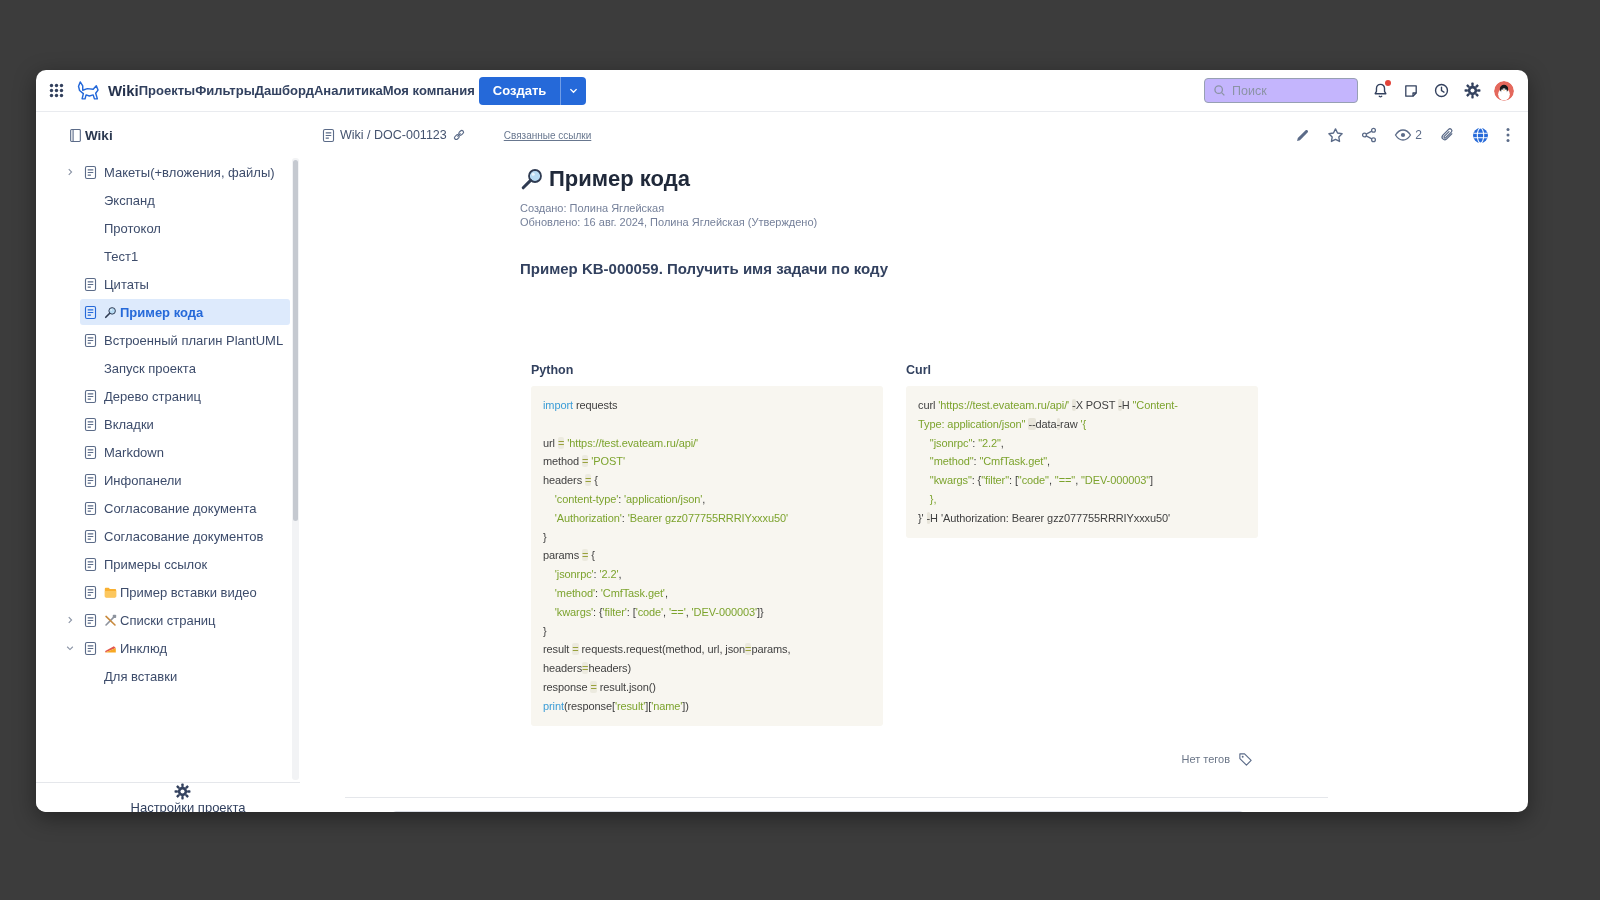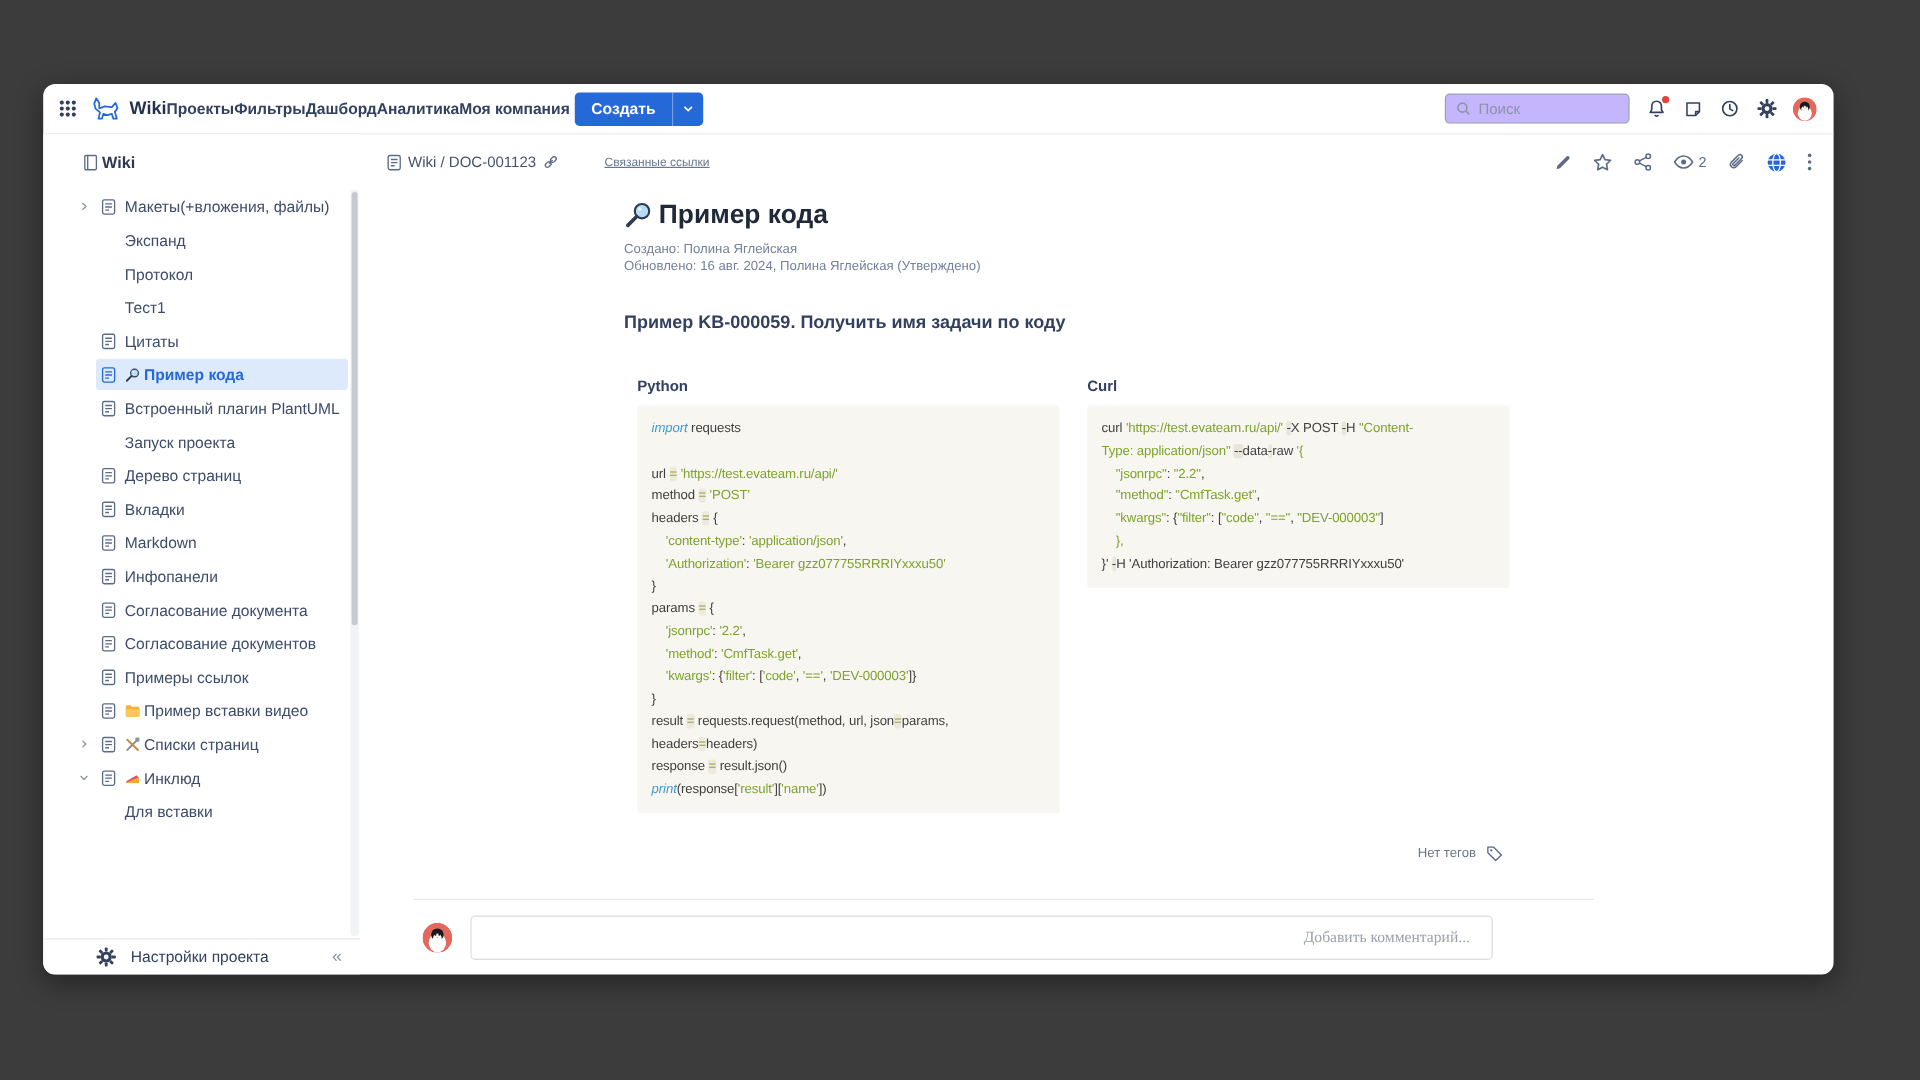--- a/index.html
+++ b/index.html
@@ -48,47 +48,47 @@
   .doc { position:absolute; left:48px; top:0; height:28px; display:flex; align-items:center; color:#5b6b88; }
   .row-label { position:absolute; left:68px; top:0; height:28px; display:flex; align-items:center;
     font-size:13px; color:#3d4c6b; white-space:nowrap; }
   .tree-row.selected .row-label { color:#2569d9; font-weight:600; }
   .tree-row.selected .doc { color:#2569d9; }
   .glyph { display:inline-flex; margin-right:3px; }
   .glyph svg { width:13px; height:13px; }
   .scrollbar { position:absolute; right:1px; top:46px; bottom:32px; width:7px; background:#f2f3f5; border-radius:3px; }
   .scroll-thumb { position:absolute; top:2px; left:1px; width:5px; height:58%; background:#c5c9d0; border-radius:3px; cursor:grab; }
   .side-footer { position:absolute; left:0; right:0; bottom:0; height:30px; border-top:1px solid #e5e7eb;
-    display:flex; align-items:center; padding:0 16px 0 44px; }
+    display:flex; align-items:center; padding:0 16px 0 44px;flex-direction:column; }
   .side-footer .ficon { color:#33415e; display:inline-flex; }
   .side-footer .flabel { margin-left:12px; font-size:13px; color:#32415f; cursor:pointer; }
   .collapse { margin-left:auto; color:#8a93a5; font-size:15px; cursor:pointer; letter-spacing:-1px; }
   
   .content { position:absolute; left:264px; top:42px; right:0; bottom:0; overflow:hidden; }
   .crumbrow { height:46px; display:flex; align-items:center; padding:0 18px 0 22px; }
   .crumb { display:flex; align-items:center; gap:5px; color:#44536f; font-size:12.5px; cursor:pointer; }
   .crumb .cicon { color:#5b6b88; display:inline-flex; }
   .related { margin-left:38px; font-size:10px; color:#68778f; cursor:pointer;text-decoration:underline; }
   .topbar-icons { margin-left:auto; display:flex; align-items:center; gap:17px; }
   .ticon { color:#5b6b88; display:inline-flex; align-items:center; gap:3px; cursor:pointer; }
   .vcount { font-size:12px; color:#5b6b88; }
   .article { padding-left:220px; }
   .a-title { margin-top:8px; display:flex; align-items:center; gap:5px; font-size:22px; font-weight:700; color:#20293a; }
   .title-glyph { display:inline-flex; }
   .title-glyph svg { width:24px; height:24px; }
   .meta { font-size:11px; color:#75809a; line-height:14px; }
   .meta.first { margin-top:9px; }
   .heading { margin-top:31px; font-size:15px; font-weight:700; color:#32415f; }
   .code-row { display:flex; gap:23px; margin-top:38px; margin-left:11px; }
-  .code-col { width:352px; }
+  .code-col { width:352px;margin-top:48px; }
   .code-label { font-size:12.5px; font-weight:700; color:#32415f; margin-bottom:9px; }
   .code-panel { background:#f8f6f0; border-radius:3px; padding:10px 12px; font-size:11px;
     letter-spacing:-0.1px; line-height:18.8px; color:#3f3f3f; overflow:hidden; }
   .code-line { white-space:pre; height:18.8px; }
-  .tk { color:#3b9cd6;font-style:italic; }
+  .tk { color:#3b9cd6; }
   .ts { color:#7ca32d; }
   .to { color:#99a13c; background:#eceadf; border-radius:2px; }
   .th { background:#e8e5da; border-radius:2px; }
   .tags-row { display:flex; align-items:center; justify-content:flex-end; gap:8px;
     margin-top:26px; padding-right:275px; font-size:11px; color:#6b7688; }
   .tags-row .tagicon { color:#5b6b88; display:inline-flex; cursor:pointer; }
   .divider { margin:30px 0 0 45px; width:983px; border-top:1px solid #e5e7eb; }
   .comment-row { margin:13px 0 0 52px; display:flex; align-items:center; gap:15px; }
   .c-avatar { width:25px; height:25px; border-radius:50%; overflow:hidden; display:inline-flex; }
   .c-avatar svg { width:25px; height:25px; }

